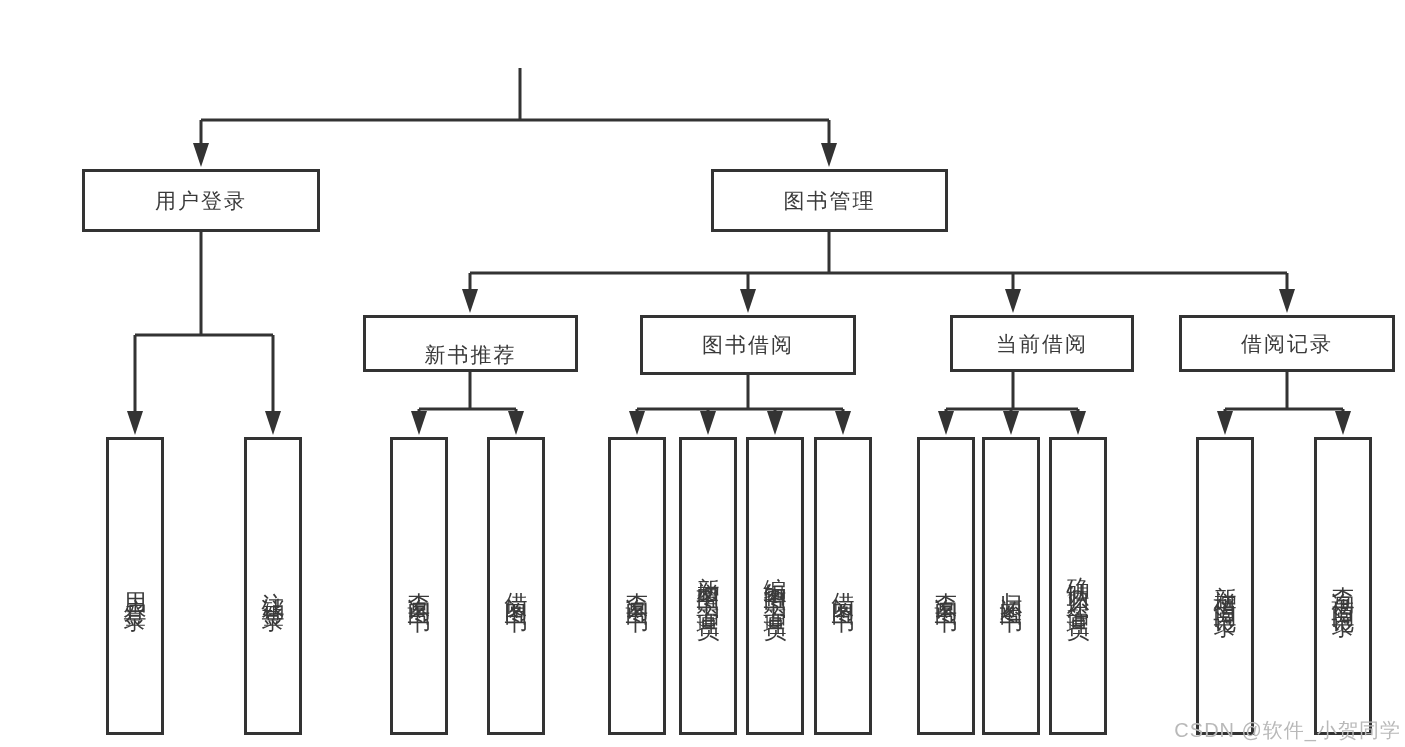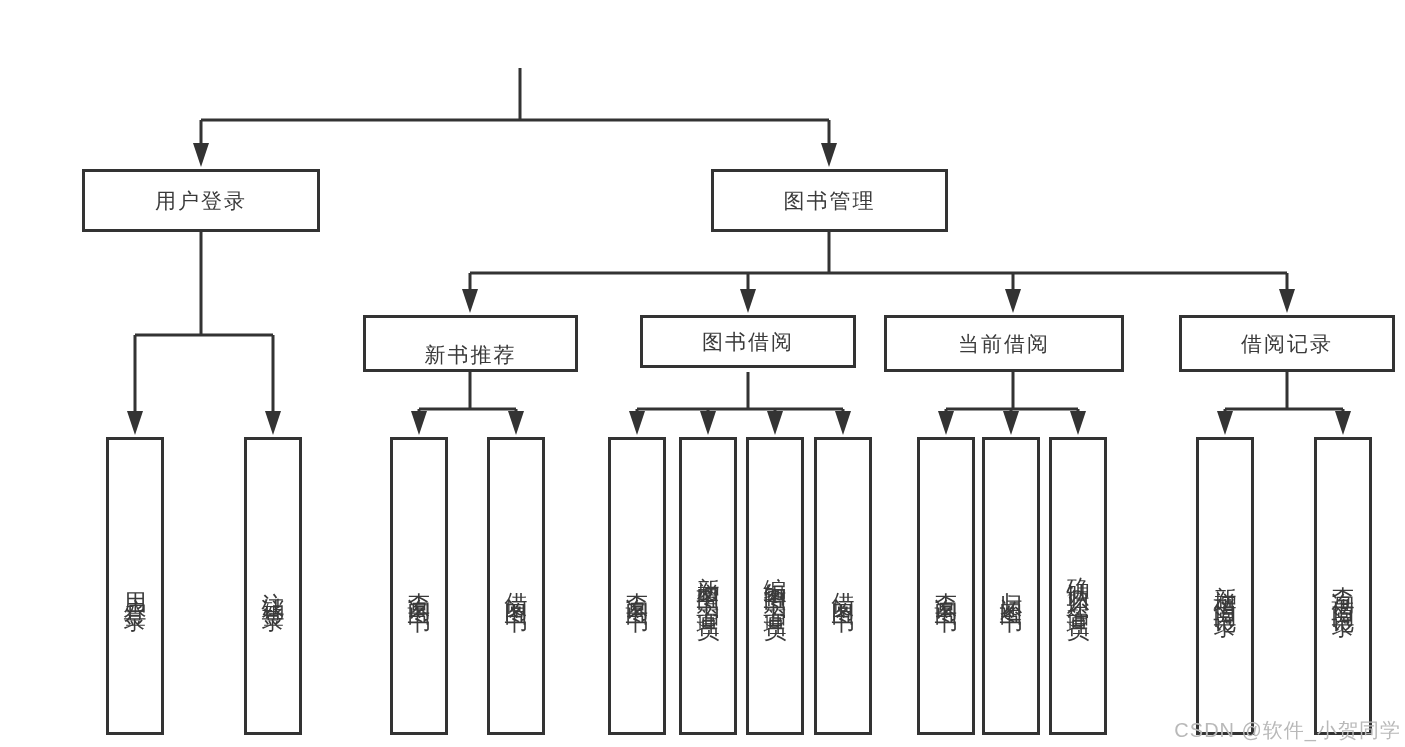--- a/index.html
+++ b/index.html
@@ -73,24 +73,24 @@
   <div class="box hbox" style="left:82px;top:169px;width:238px;height:63px;">
     <span>用户登录</span>
   </div>
   <div class="box hbox" style="left:711px;top:169px;width:237px;height:63px;">
     <span>图书管理</span>
   </div>
 
   <div class="box hbox" style="left:363px;top:315px;width:215px;height:57px;align-items:flex-end;">
     <span>新书推荐</span>
   </div>
-  <div class="box hbox" style="left:640px;top:315px;width:216px;height:53px;">
+  <div class="box hbox" style="left:640px;top:315px;width:216px;height:60px;">
     <span>图书借阅</span>
   </div>
-  <div class="box hbox" style="left:884px;top:315px;width:240px;height:57px;">
+  <div class="box hbox" style="left:950px;top:315px;width:184px;height:57px;">
     <span>当前借阅</span>
   </div>
   <div class="box hbox" style="left:1179px;top:315px;width:216px;height:57px;">
     <span>借阅记录</span>
   </div>
 
   <div class="box vbox" style="left:106px;top:437px;width:58px;height:298px;">
     <span>用户登录</span>
   </div>
   <div class="box vbox" style="left:244px;top:437px;width:58px;height:298px;">

